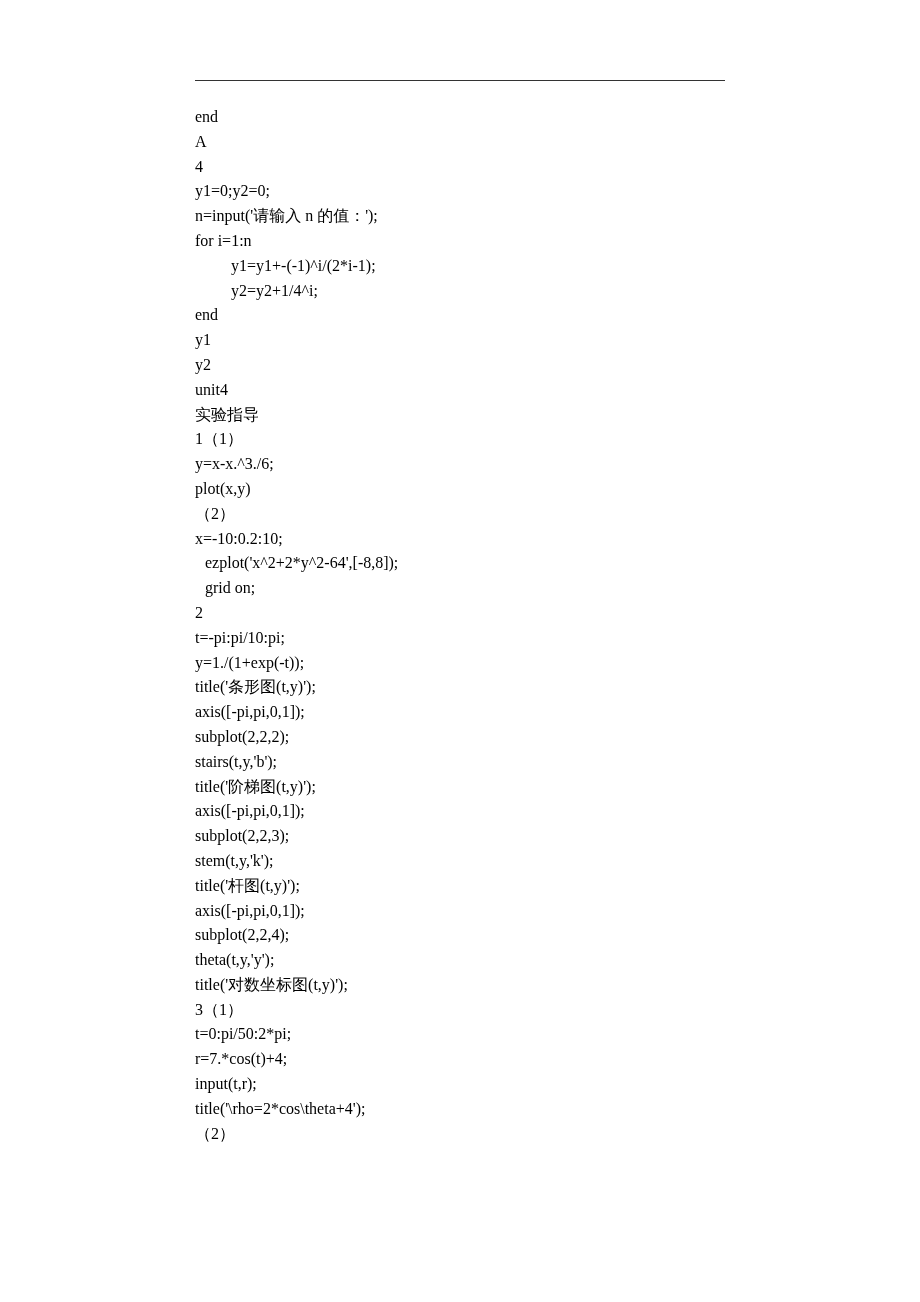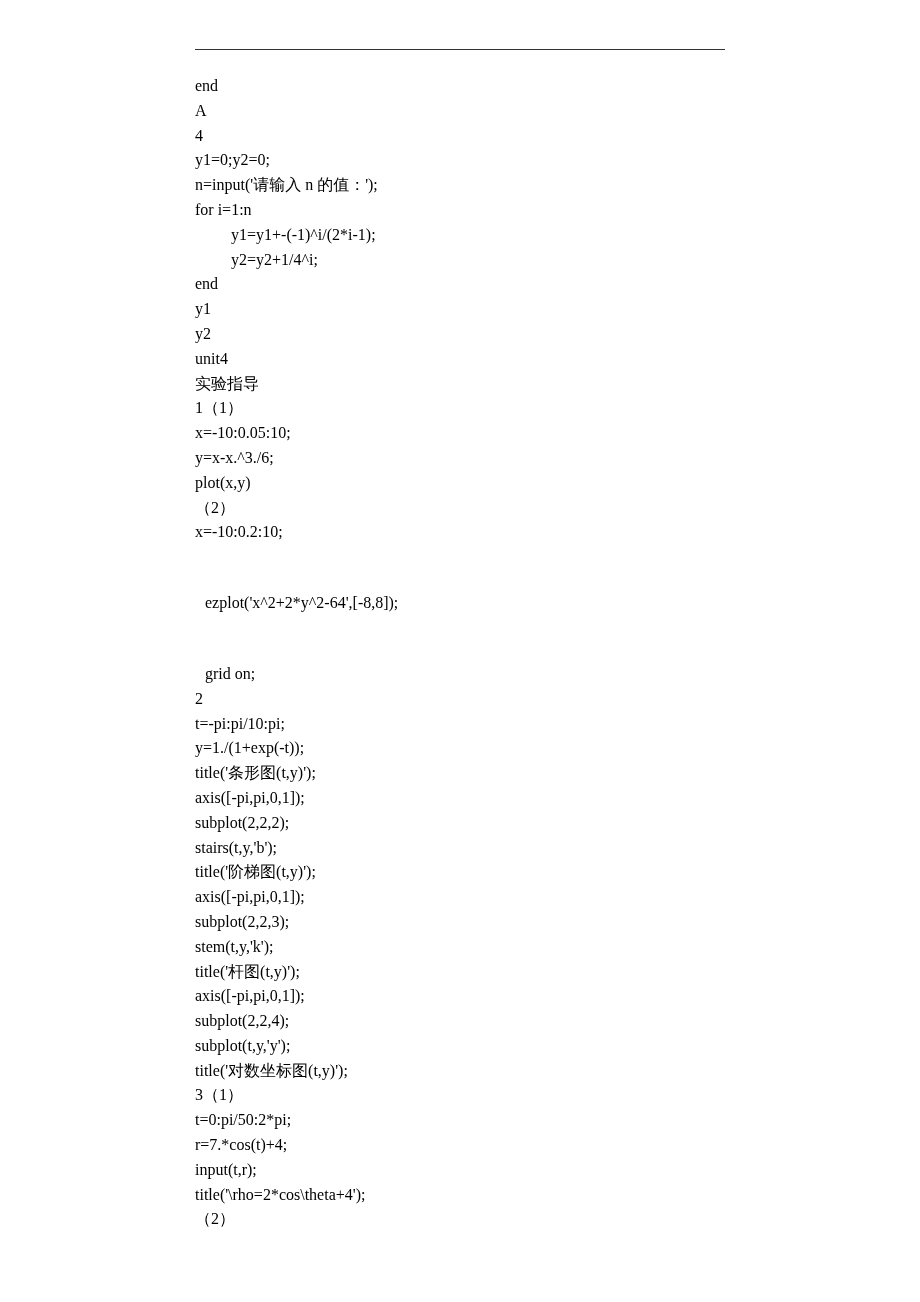--- a/index.html
+++ b/index.html
@@ -8,36 +8,35 @@
       background: #fff;
       font-family: "Times New Roman", SimSun, serif;
       font-size: 16px;
       color: #000;
       width: 920px;
       min-height: 1302px;
       box-sizing: border-box;
       line-height: 1.55;
     }
     .page {
-      padding: 49px 195px 60px 195px;
+      padding: 80px 195px 60px 195px;
     }
     .hr-line {
       border-top: 1px solid #333;
       margin: 0 0 24px 0;
     }
     .code-line {
       white-space: pre;
       font-family: "Times New Roman", SimSun, serif;
     }
     .indent1 {
       padding-left: 36px;
     }
     .small-indent {
       padding-left: 10px;
-      margin-top: 46px;
     }
   </style>
 </head>
 <body>
 
 <div class="page">
   <div class="hr-line"></div>
   <div id="code-body">
       <div class="code-line">end</div>
       <div class="code-line">A</div>
@@ -46,42 +45,41 @@
       <div class="code-line">n=input('请输入 n 的值：');</div>
       <div class="code-line">for i=1:n</div>
       <div class="code-line indent1">y1=y1+-(-1)^i/(2*i-1);</div>
       <div class="code-line indent1">y2=y2+1/4^i;</div>
       <div class="code-line">end</div>
       <div class="code-line">y1</div>
       <div class="code-line">y2</div>
       <div class="code-line">unit4</div>
       <div class="code-line">实验指导</div>
       <div class="code-line">1（1）</div>
-      <div class="code-line">x=-10:0.05:10;</div>
       <div class="code-line">y=x-x.^3./6;</div>
       <div class="code-line">plot(x,y)</div>
       <div class="code-line">（2）</div>
       <div class="code-line">x=-10:0.2:10;</div>
       <div class="code-line small-indent">ezplot('x^2+2*y^2-64',[-8,8]);</div>
       <div class="code-line small-indent">grid on;</div>
       <div class="code-line">2</div>
       <div class="code-line">t=-pi:pi/10:pi;</div>
       <div class="code-line">y=1./(1+exp(-t));</div>
       <div class="code-line">title('条形图(t,y)');</div>
       <div class="code-line">axis([-pi,pi,0,1]);</div>
       <div class="code-line">subplot(2,2,2);</div>
       <div class="code-line">stairs(t,y,'b');</div>
       <div class="code-line">title('阶梯图(t,y)');</div>
       <div class="code-line">axis([-pi,pi,0,1]);</div>
       <div class="code-line">subplot(2,2,3);</div>
       <div class="code-line">stem(t,y,'k');</div>
       <div class="code-line">title('杆图(t,y)');</div>
       <div class="code-line">axis([-pi,pi,0,1]);</div>
       <div class="code-line">subplot(2,2,4);</div>
-      <div class="code-line">subplot(t,y,'y');</div>
+      <div class="code-line">theta(t,y,'y');</div>
       <div class="code-line">title('对数坐标图(t,y)');</div>
       <div class="code-line">3（1）</div>
       <div class="code-line">t=0:pi/50:2*pi;</div>
       <div class="code-line">r=7.*cos(t)+4;</div>
       <div class="code-line">input(t,r);</div>
       <div class="code-line">title('\rho=2*cos\theta+4');</div>
       <div class="code-line">（2）</div>
     </div>
 </div>
 

